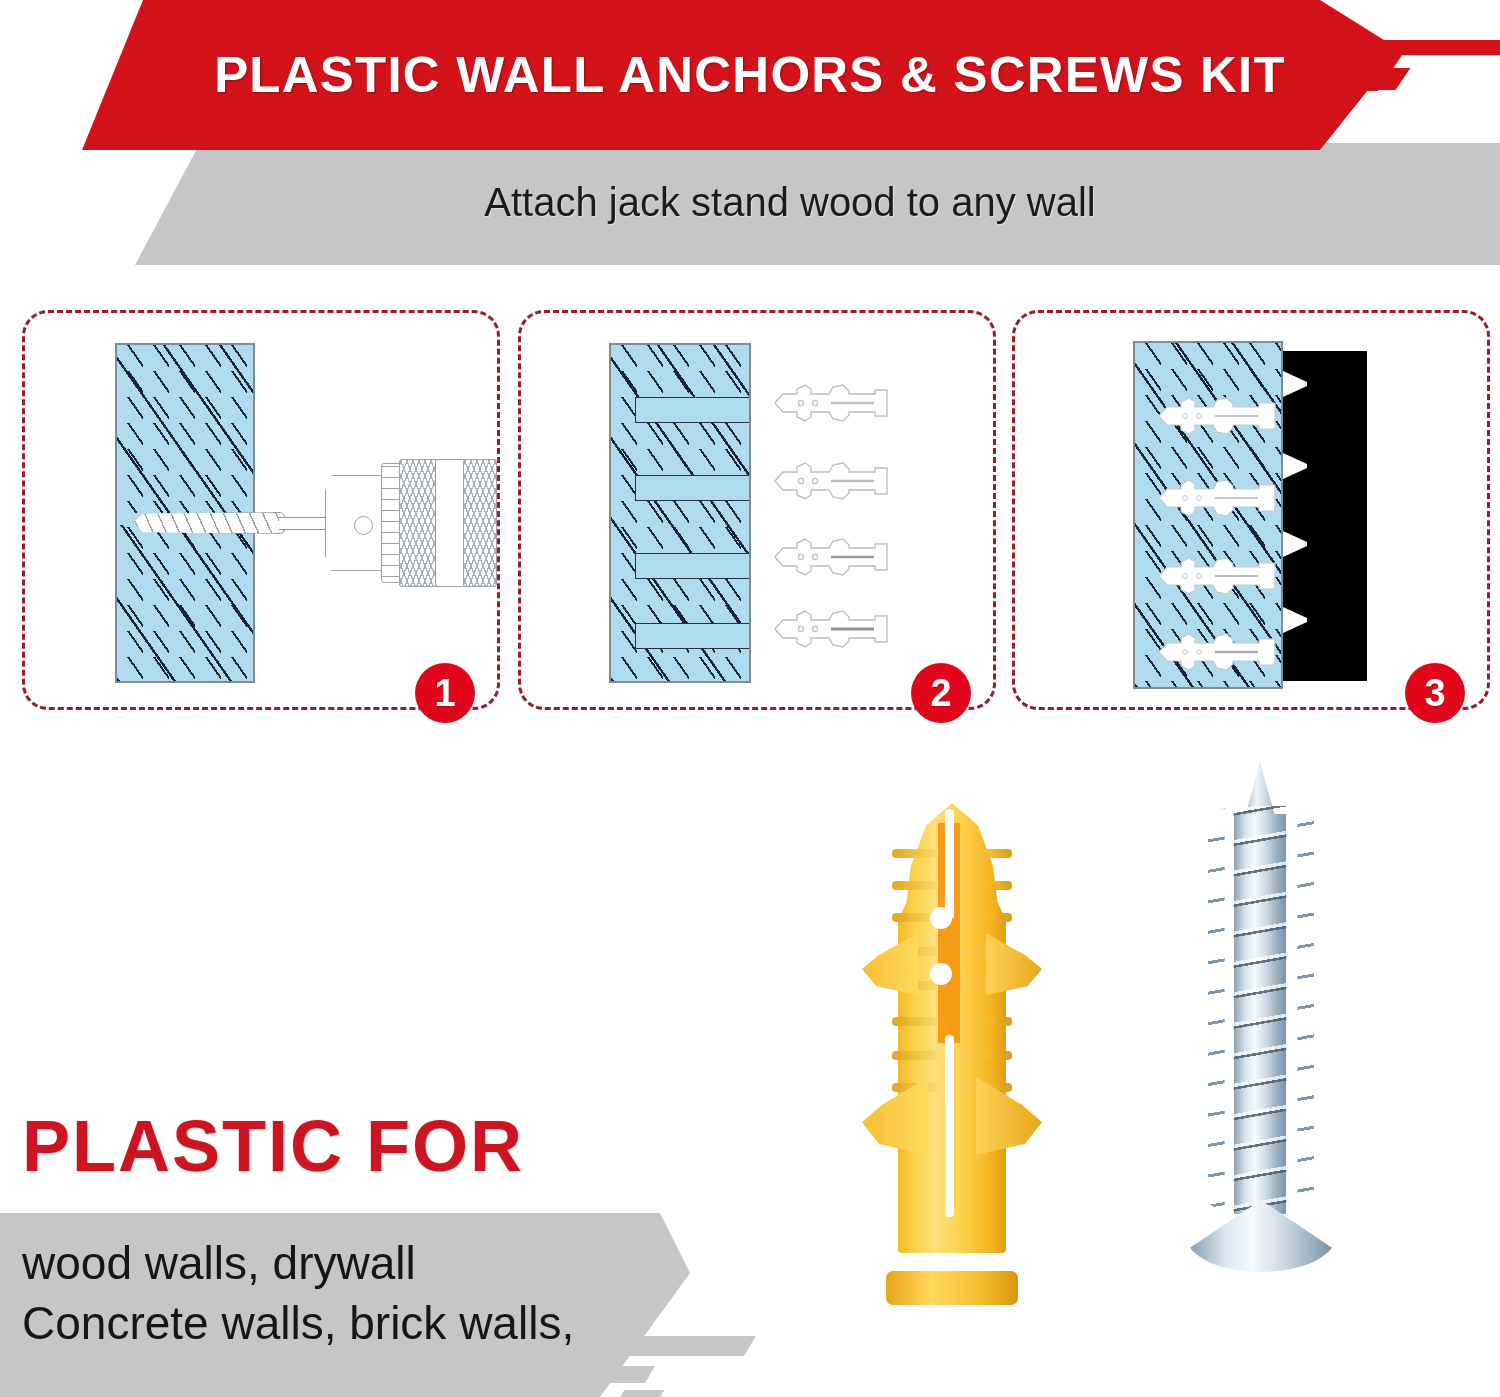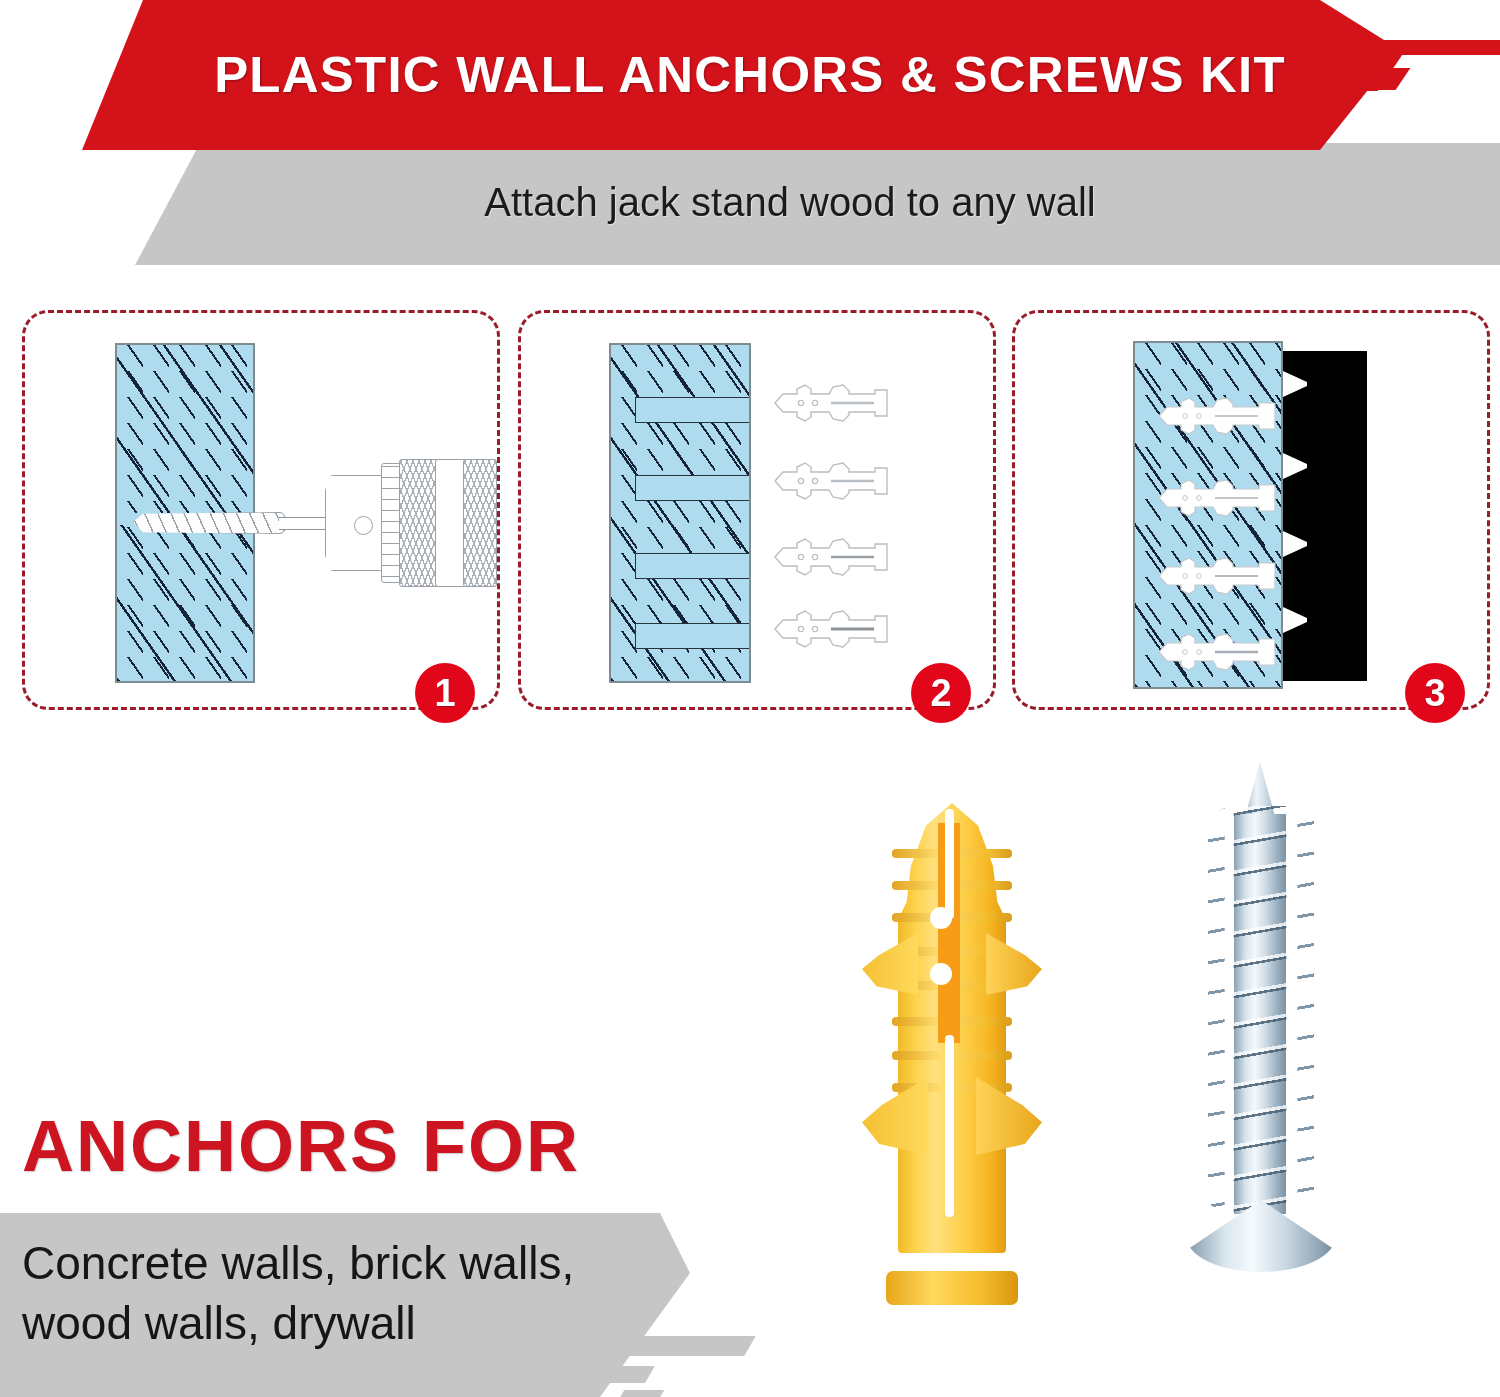--- a/index.html
+++ b/index.html
@@ -342,21 +342,21 @@
     <div class="sc-shaft"></div>
     <div class="sc-thread"></div>
     <div class="sc-thread2"></div>
     <div class="sc-thread3"></div>
     <div class="sc-head"></div>
   </div>
 </div>
 
 <div id="suitable">
   <div class="sf-band"></div>
-  <div class="sf-title">ANCHORS FOR</div>
+  <div class="sf-title">PLASTIC FOR</div>
   <div class="sf-text">
+    <div>wood walls, drywall</div>
     <div>Concrete walls, brick walls,</div>
-    <div>wood walls, drywall</div>
   </div>
   <div class="sf-stripe1"></div>
   <div class="sf-stripe2"></div>
   <div class="sf-stripe3"></div>
 </div>
 
 </body></html>

